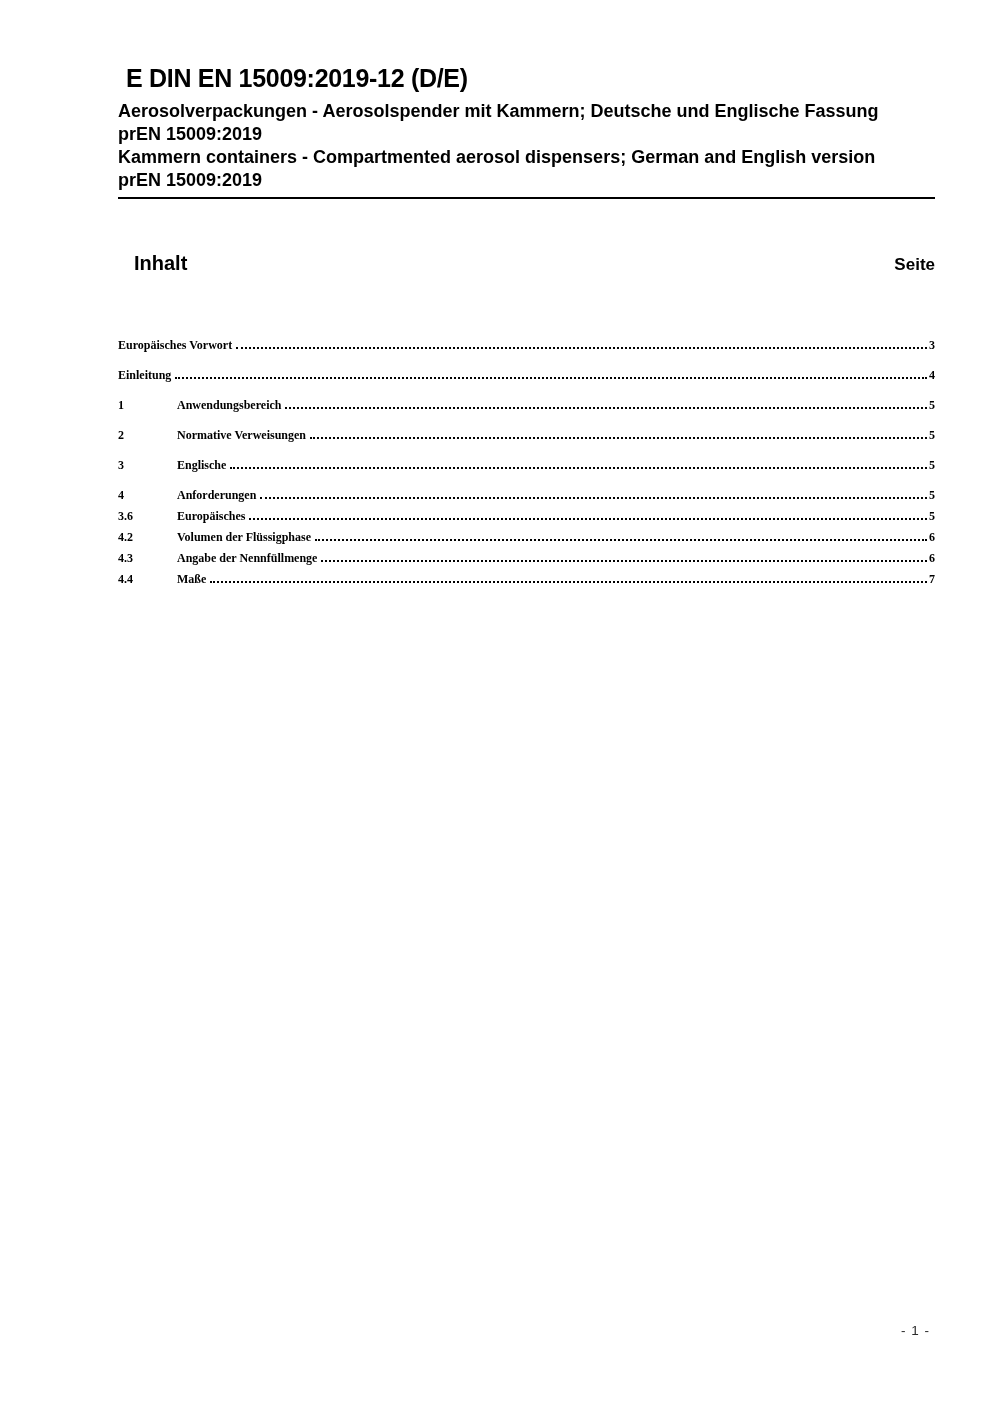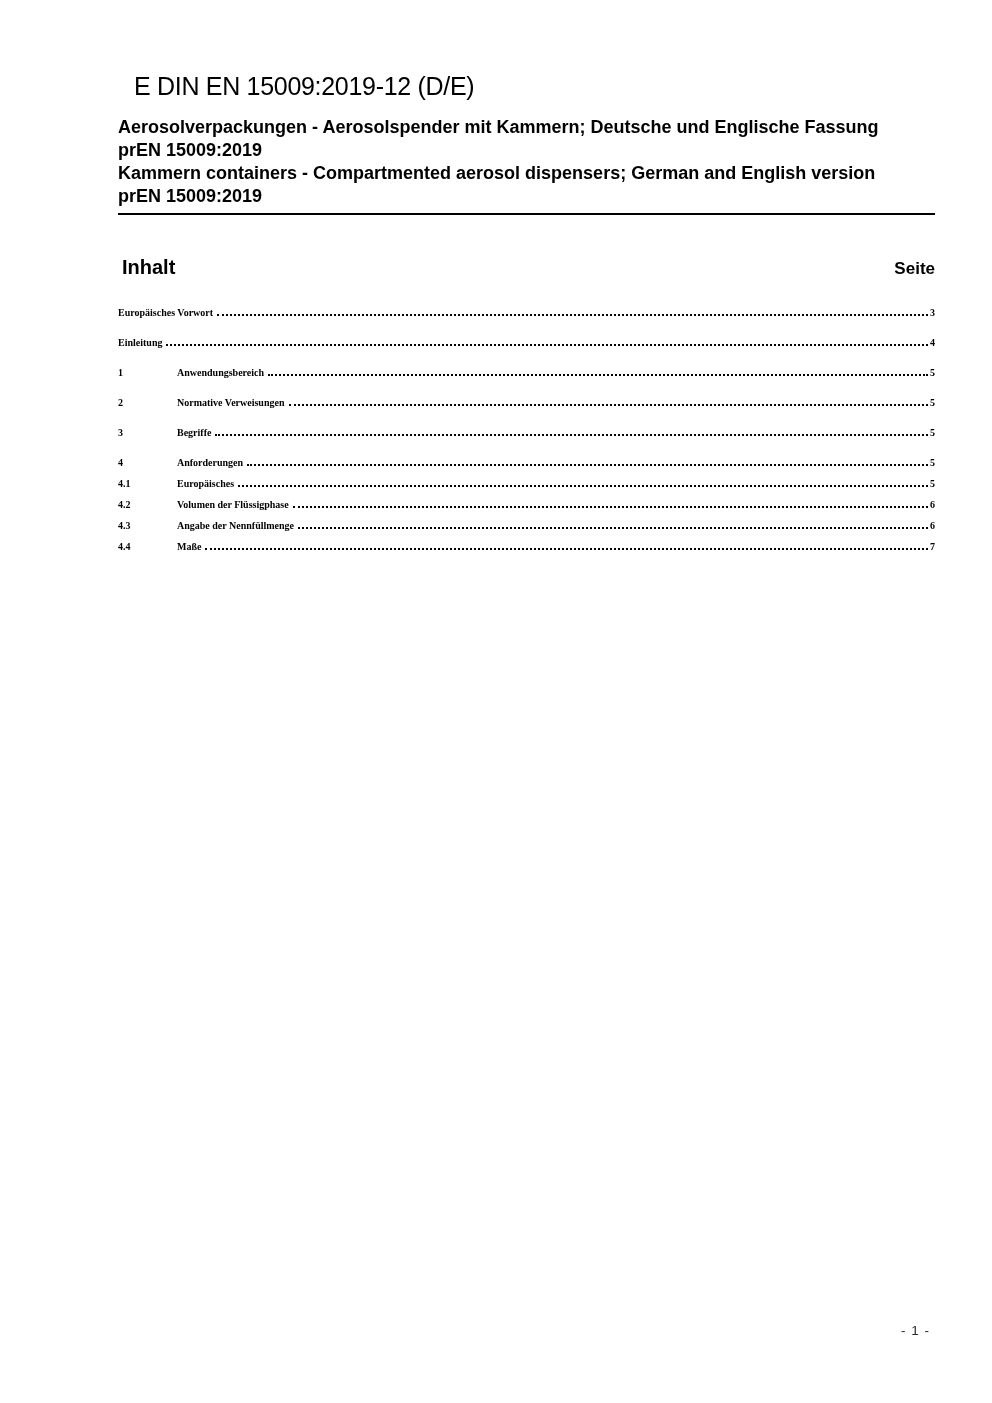--- a/index.html
+++ b/index.html
@@ -17,25 +17,25 @@
   }
   .sheet {
     position: absolute;
     left: 118px;
     top: 0;
     width: 817px;
     height: 1403px;
   }
   
   .doc-id {
-    margin: 16px;
+    margin: 8px;
     padding-top: 56px;
     font-size: 25px;
     line-height: 28px;
-    font-weight: normal;
+    font-weight: bold;
     letter-spacing: -0.3px;
   }
   .pub-date {
     margin-top: 3px;
     font-size: 15px;
     line-height: 18px;
     font-weight: bold;
   }
   .doc-title {
     font-size: 18px;
@@ -50,35 +50,35 @@
     width: 100%;
   }
   
   .toc-header {
     margin-top: 36px;
     display: flex;
     justify-content: space-between;
     align-items: baseline;
   }
   .toc-heading {
-    margin: 4px;
+    margin: 16px;
     font-size: 20px;
     line-height: 24px;
     font-weight: bold;
   }
   .seite-label {
     font-size: 17px;
     font-weight: bold;
   }
   
   .toc-list {
-    margin-top: 22px;
+    margin-top: 46px;
     font-family: "Liberation Serif", serif;
     font-weight: bold;
-    font-size: 10px;
+    font-size: 12px;
   }
   .toc-row {
     display: flex;
     align-items: baseline;
     line-height: 16px;
     margin-bottom: 14px;
     white-space: nowrap;
   }
   .toc-row.tight {
     margin-bottom: 5px;
@@ -150,32 +150,32 @@
     <span class="toc-page">5</span>
   </div>
       <div class="toc-row">
     <span class="toc-num">2</span>
     <span class="toc-label">Normative Verweisungen</span>
     <span class="toc-leader"></span>
     <span class="toc-page">5</span>
   </div>
       <div class="toc-row">
     <span class="toc-num">3</span>
-    <span class="toc-label">Begriffe</span>
+    <span class="toc-label">Englische</span>
     <span class="toc-leader"></span>
     <span class="toc-page">5</span>
   </div>
       <div class="toc-row tight">
     <span class="toc-num">4</span>
     <span class="toc-label">Anforderungen</span>
     <span class="toc-leader"></span>
     <span class="toc-page">5</span>
   </div>
       <div class="toc-row tight">
-    <span class="toc-num">4.1</span>
+    <span class="toc-num">3.6</span>
     <span class="toc-label">Europäisches</span>
     <span class="toc-leader"></span>
     <span class="toc-page">5</span>
   </div>
       <div class="toc-row tight">
     <span class="toc-num">4.2</span>
     <span class="toc-label">Volumen der Flüssigphase</span>
     <span class="toc-leader"></span>
     <span class="toc-page">6</span>
   </div>

